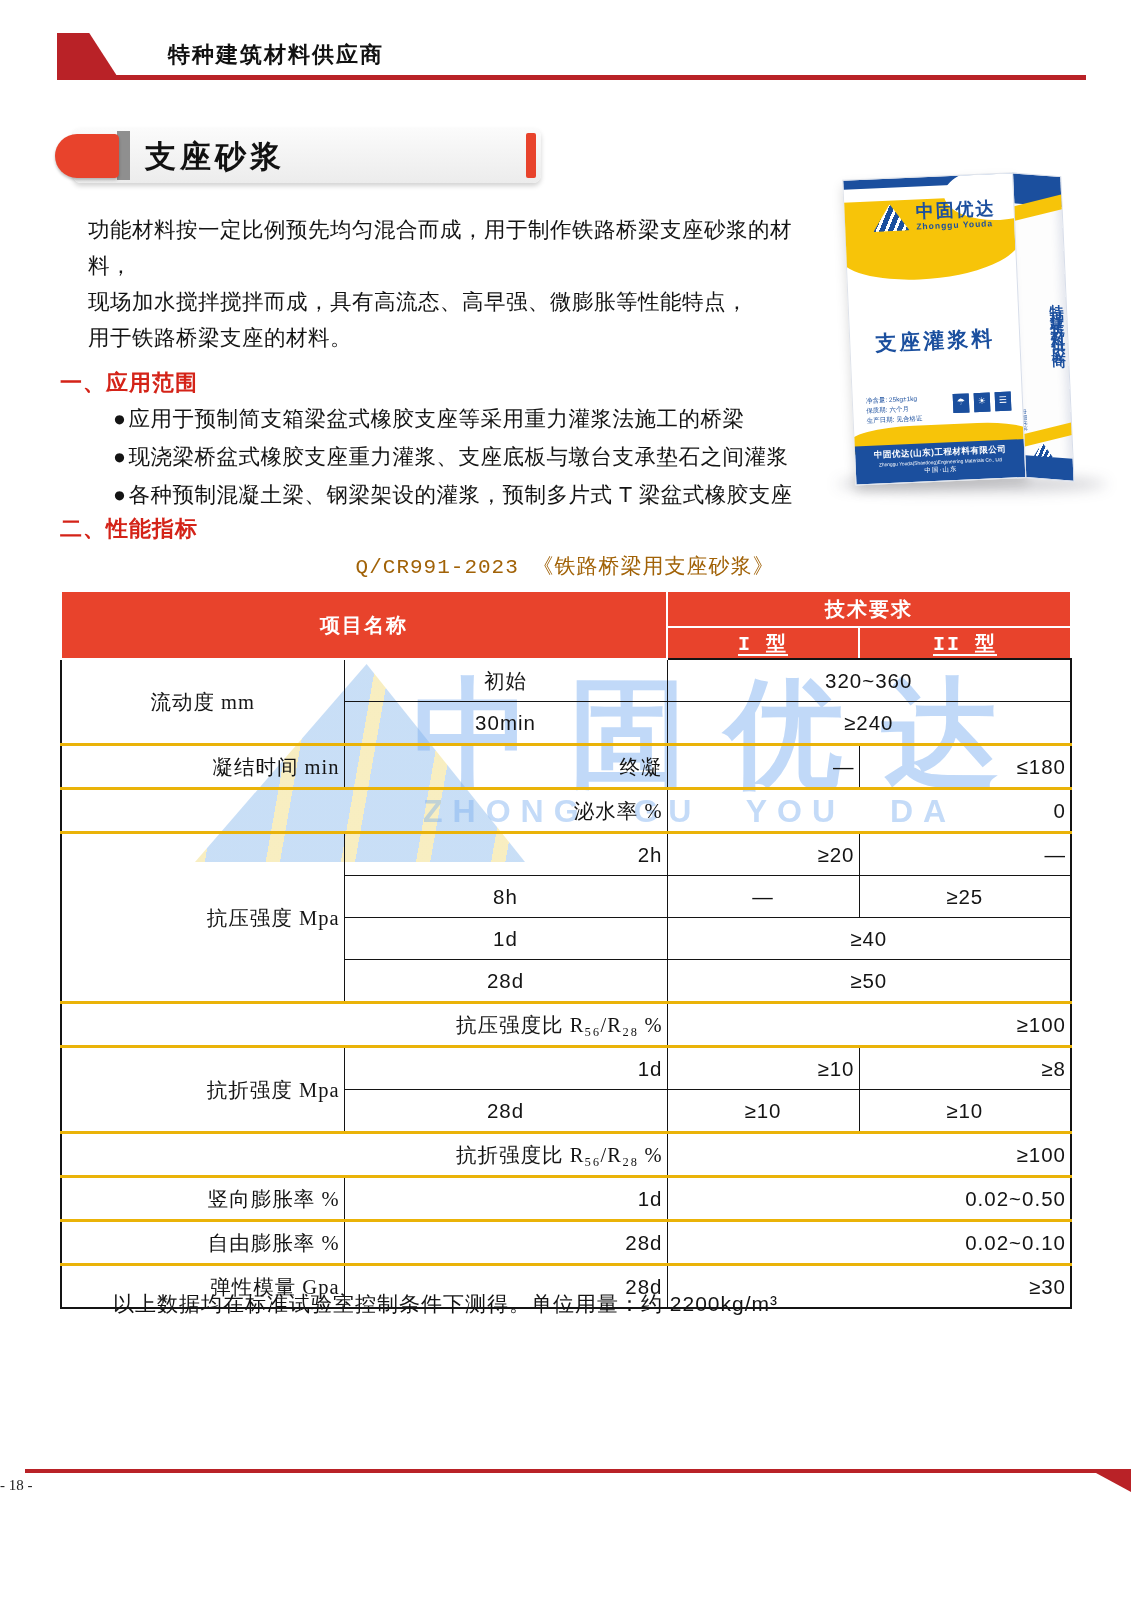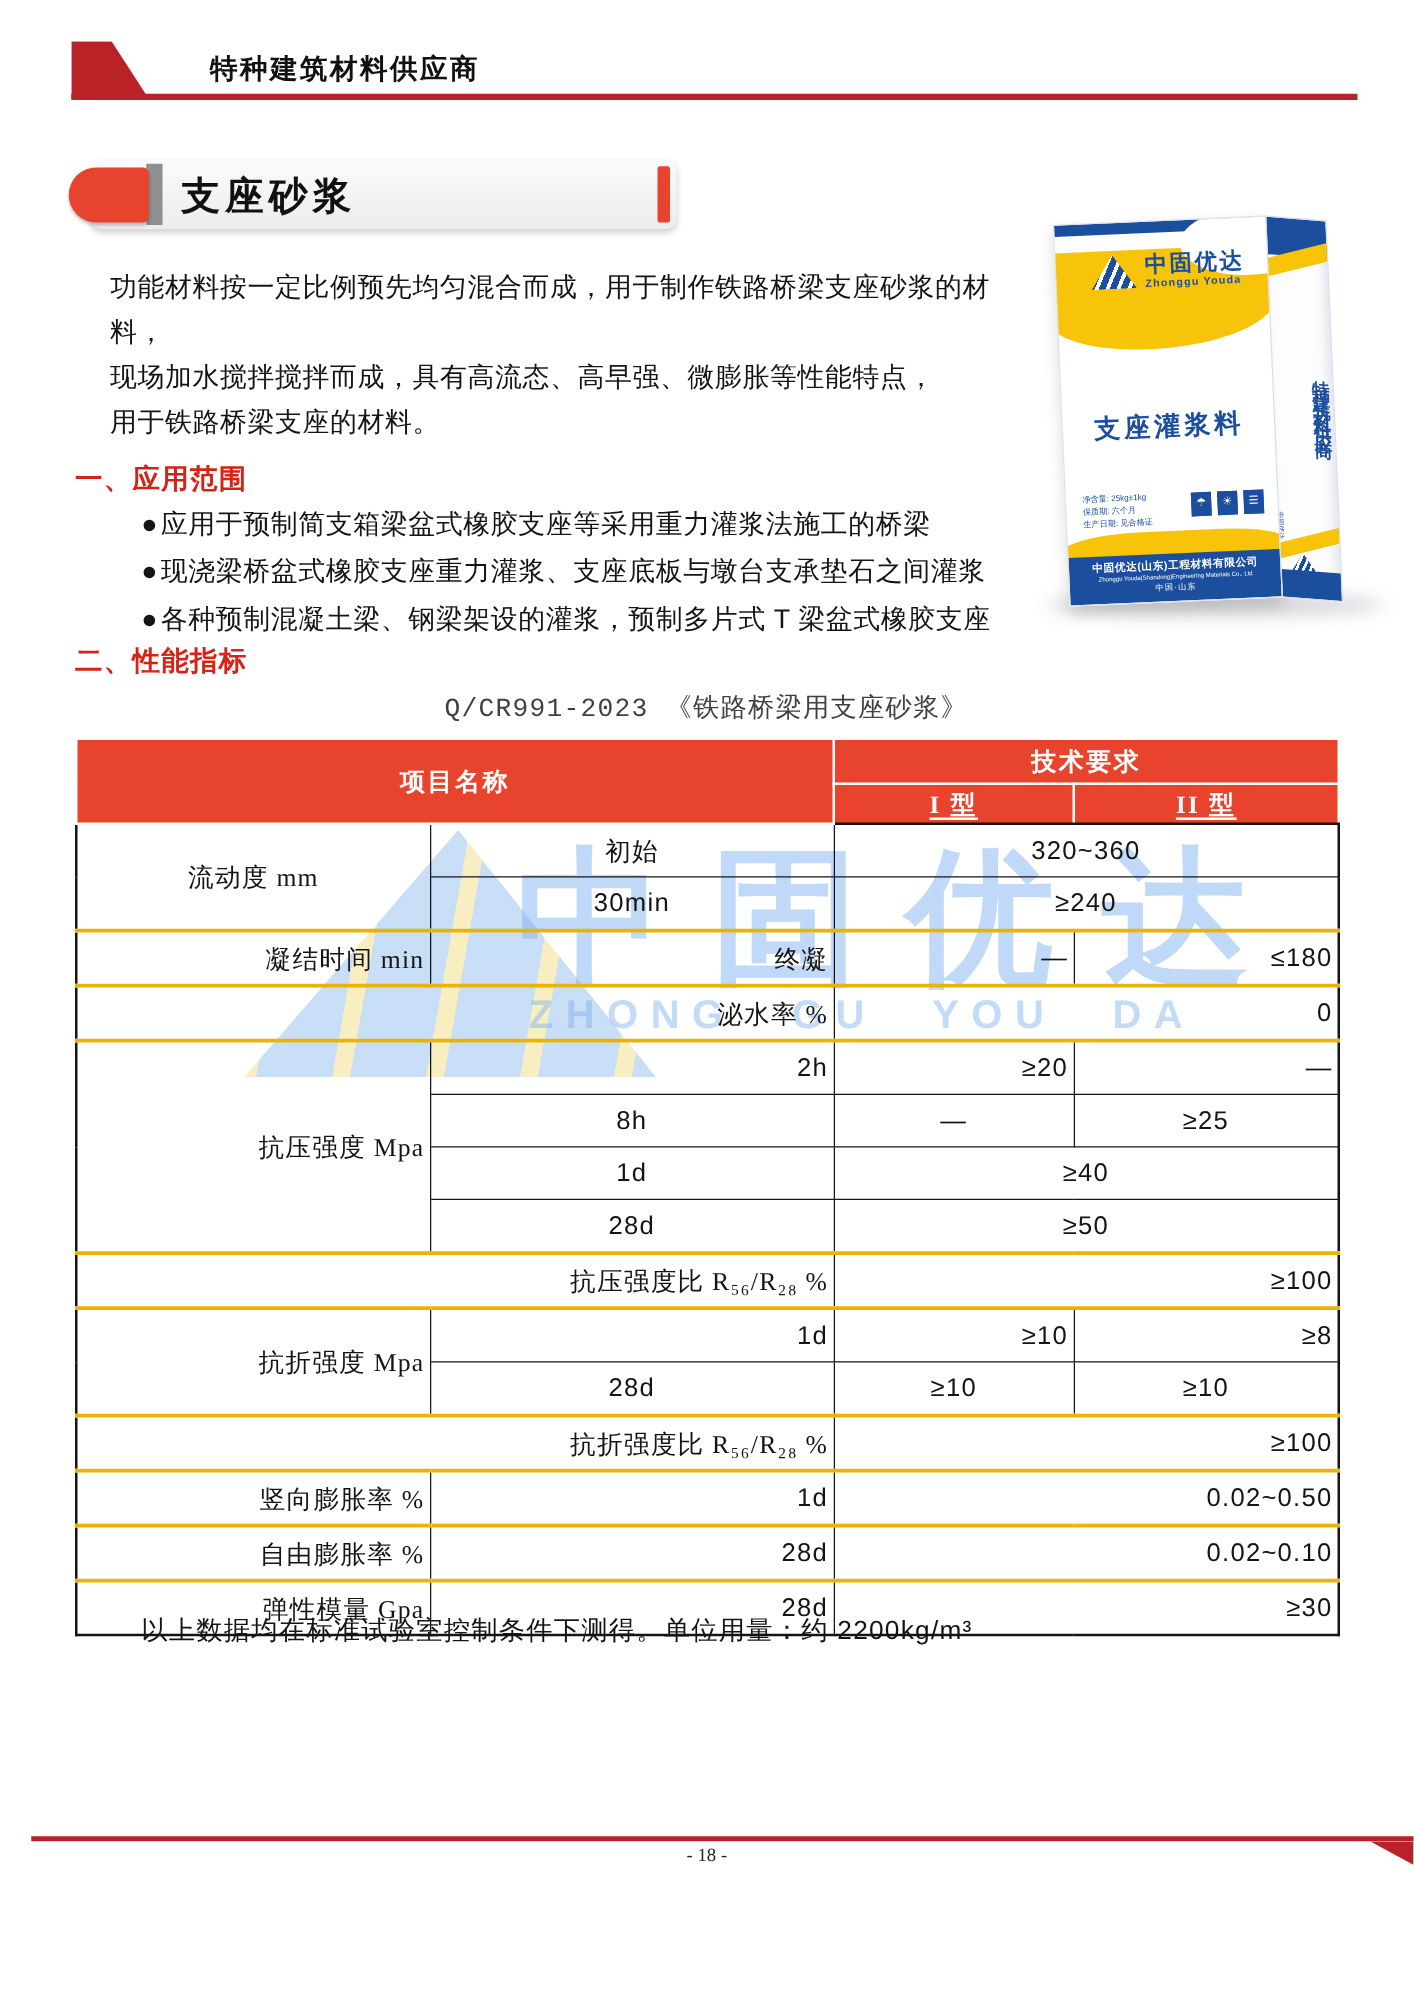--- a/index.html
+++ b/index.html
@@ -29,42 +29,42 @@
 
   
   .sec-title{font-size:22px;font-weight:bold;color:#d42318;letter-spacing:1px;}
   .s1{left:60px;top:368px;}
   .s2{left:60px;top:514px;}
   .bullet-line{left:113px;width:760px;font-size:21.5px;color:#141414;letter-spacing:.5px;}
   .b0{top:404px;} .b1{top:442px;} .b2{top:480px;}
   .bullet-dot{margin-right:2px;}
 
   
-  .tcaption{left:60px;top:552px;width:1010px;text-align:center;font-size:21px;color:#404040;
+  .tcaption{left:60px;top:552px;width:1010px;text-align:center;font-size:21px;color:#a16207;
     font-family:"Liberation Mono","DejaVu Sans Mono",monospace;letter-spacing:1px;}
 
   
   .wm{left:195px;top:655px;width:885px;height:215px;z-index:0;pointer-events:none;}
   .wm-tri{position:absolute;left:0;bottom:8px;width:330px;height:198px;opacity:.55;
     background:repeating-linear-gradient(100deg,#9cc4ef 0 30px,#f2e08e 30px 44px,#9cc4ef 44px 74px);
     clip-path:polygon(52% 0,100% 100%,0 100%);}
   .wm-cn{position:absolute;left:218px;top:0px;font-size:118px;font-weight:bold;letter-spacing:38px;
     color:rgba(125,175,240,.48);white-space:nowrap;}
   .wm-en{position:absolute;left:228px;top:138px;font-size:32px;font-weight:bold;letter-spacing:10px;
     word-spacing:26px;color:rgba(125,175,240,.45);white-space:nowrap;}
 
   
   .spec-wrap{left:60px;top:590px;width:1010px;z-index:1;}
   table.spec{width:1010px;border-collapse:collapse;table-layout:fixed;background:transparent;}
   table.spec col.c1{width:283px;} table.spec col.c2{width:323px;}
   table.spec col.c3{width:192px;} table.spec col.c4{width:212px;}
   table.spec th{background:#e8432c;color:#fff;font-size:20px;font-weight:bold;letter-spacing:2px;
     border:2.5px solid #fff;}
   table.spec .th-r1{height:36px;} .th-r2{height:32px;}
-  table.spec th.type{font-family:Liberation Serif, serif;}
+  table.spec th.type{font-family:Liberation Mono, monospace;}
   table.spec th.type span{text-decoration:underline;text-underline-offset:4px;}
   table.spec{border:2.5px solid #141414;}
   table.spec thead tr:last-child th{border-bottom:2.5px solid #141414;}
   table.spec td{border:1.8px solid #141414;text-align:center;font-size:20.5px;color:#141414;
     height:41px;padding:0 4px;background:transparent;letter-spacing:1px;}
   table.spec tr.grp td{border-top:3px solid #eab308;text-align:right;}
   table.spec td.cat{font-family:"Liberation Serif","DejaVu Serif",serif;}
 
   .tnote{left:113px;top:1290px;font-size:21px;color:#141414;letter-spacing:1px;}
 
@@ -111,21 +111,21 @@
     transform-origin:left top;white-space:nowrap;}
   .side-tri{position:absolute;left:8px;top:268px;width:20px;height:15px;
     background:repeating-linear-gradient(115deg,#1b4f9e 0 3px,#ffffff 3px 5px);
     clip-path:polygon(48% 0,100% 100%,0 100%);}
   .side-bot{position:absolute;left:0;bottom:0;width:100%;height:22px;background:#1b4f9e;}
 
   
   .ftr-line{left:25px;top:1469px;width:1106px;height:4px;background:#b92227;}
   .ftr-wedge{left:1096px;top:1473px;width:35px;height:19px;background:#b92227;
     clip-path:polygon(0 0,100% 0,100% 100%);}
-  .ftr-page{left:0;top:1477px;width:1131px;text-align:center;font-size:15px;color:#222;
+  .ftr-page{left:0;top:1477px;width:1131px;font-size:15px;color:#222;
     font-family:"Liberation Serif","DejaVu Serif",serif;}
 </style>
 </head>
 <body>
 
 <div class="abs hdr-wedge"></div>
 <div class="abs hdr-line"></div>
 <div class="abs hdr-title">特种建筑材料供应商</div>
 
 <div class="abs tbar-gray"></div>

